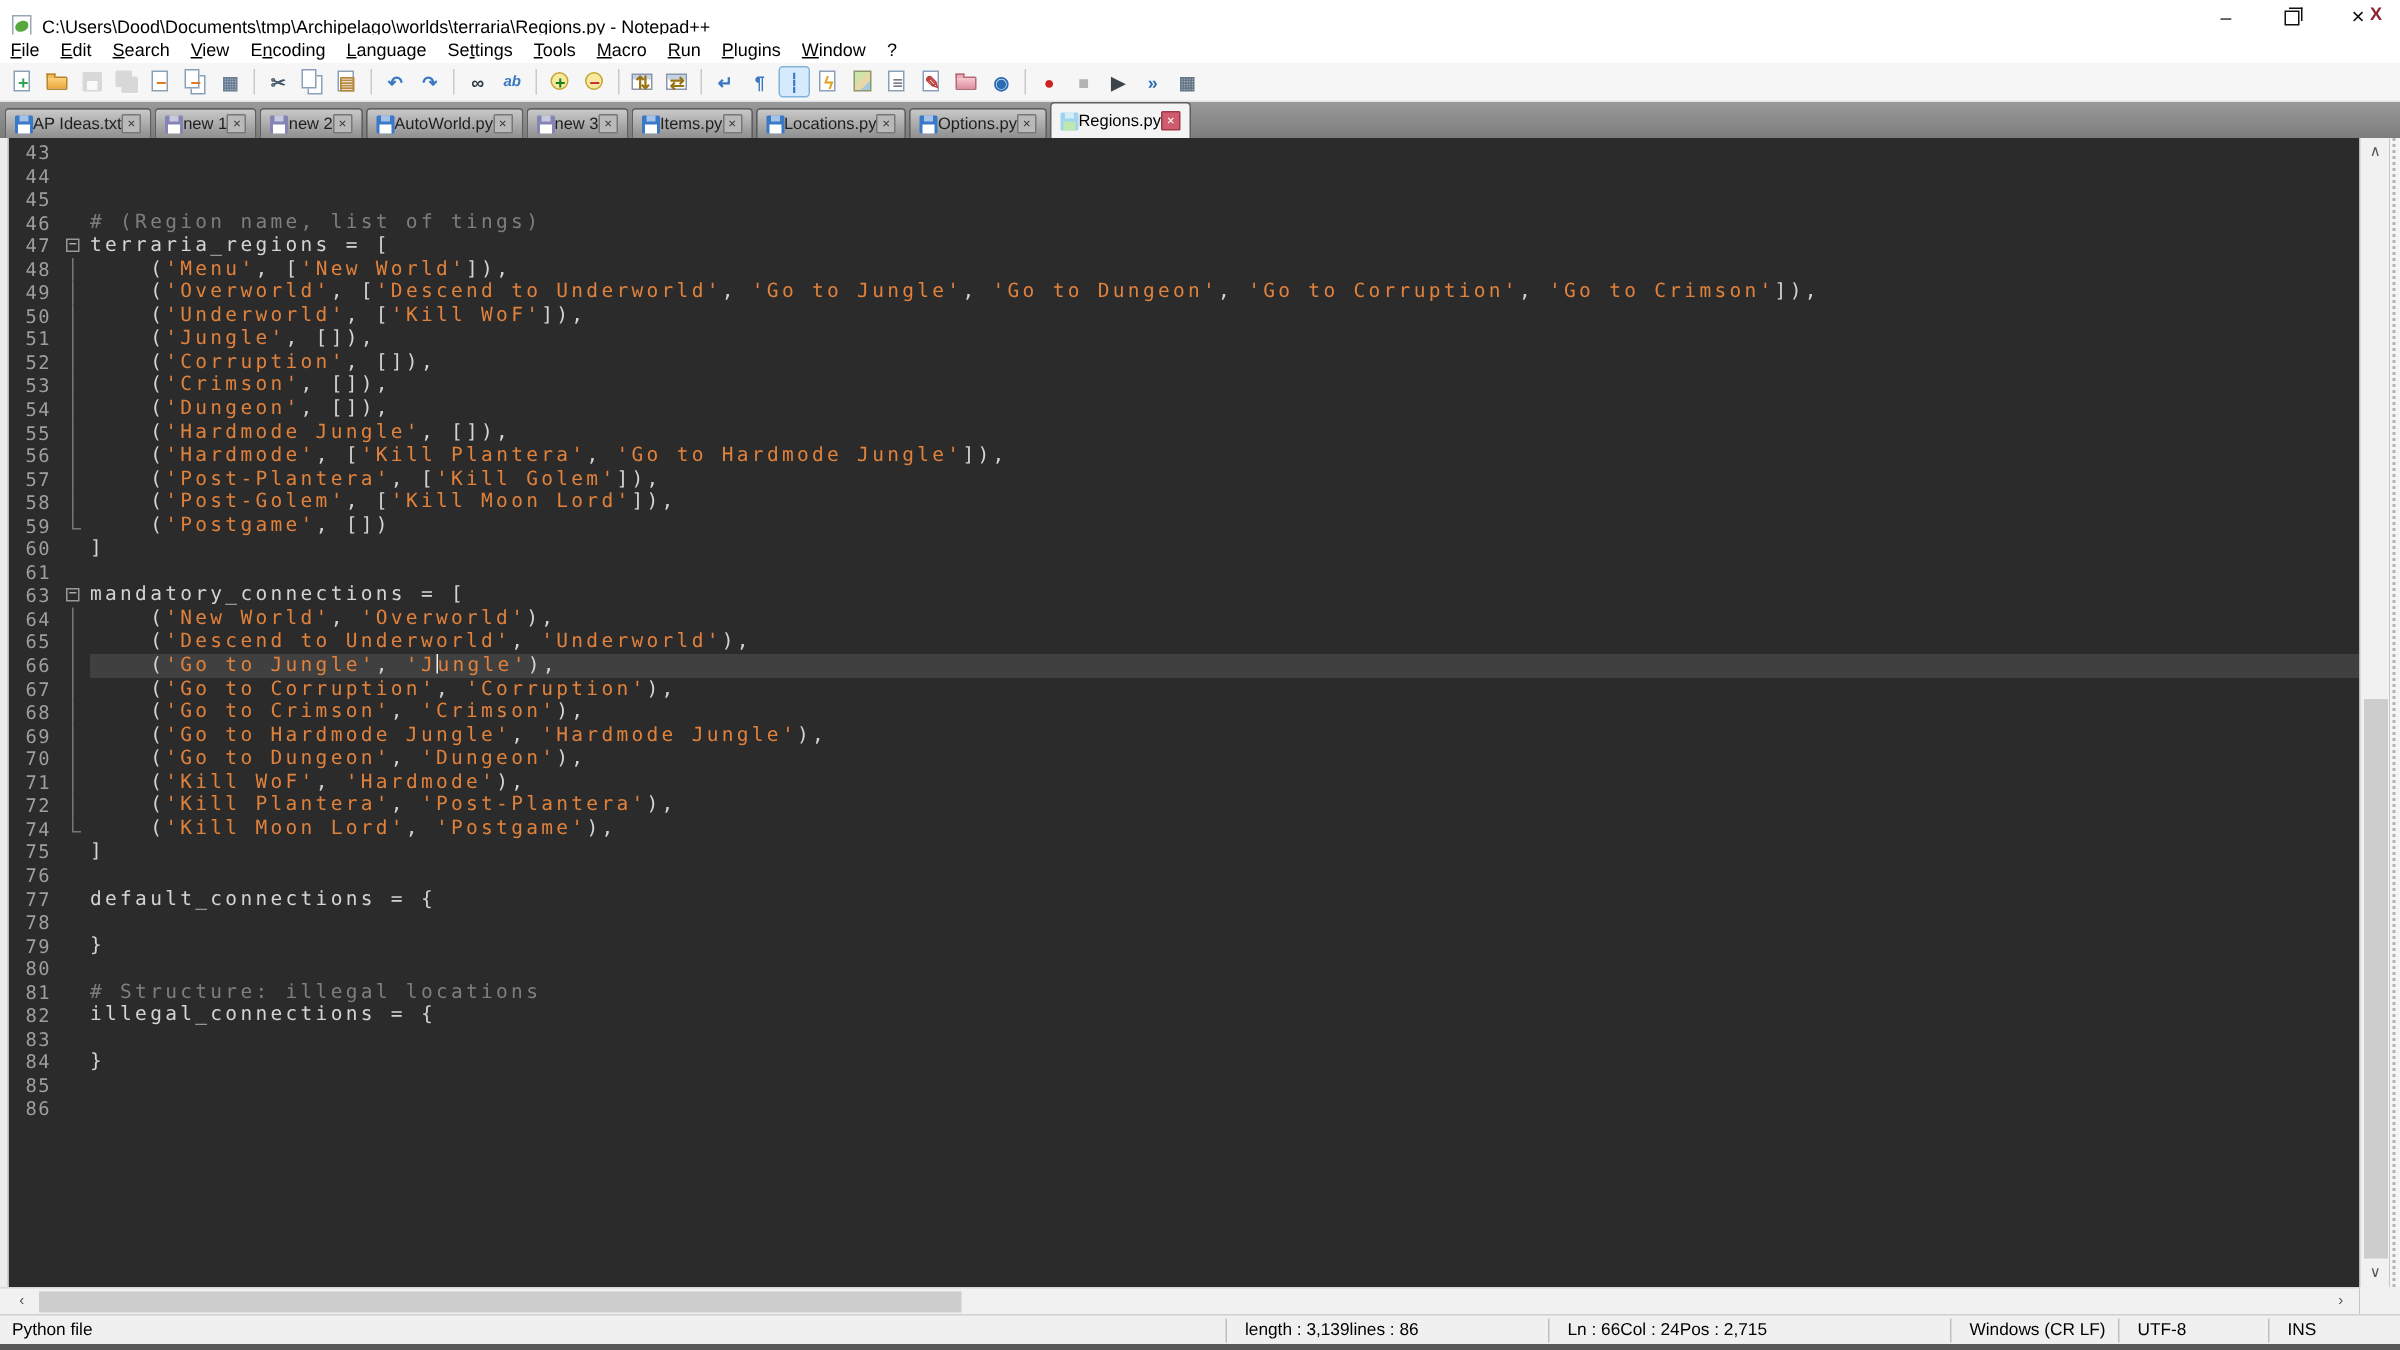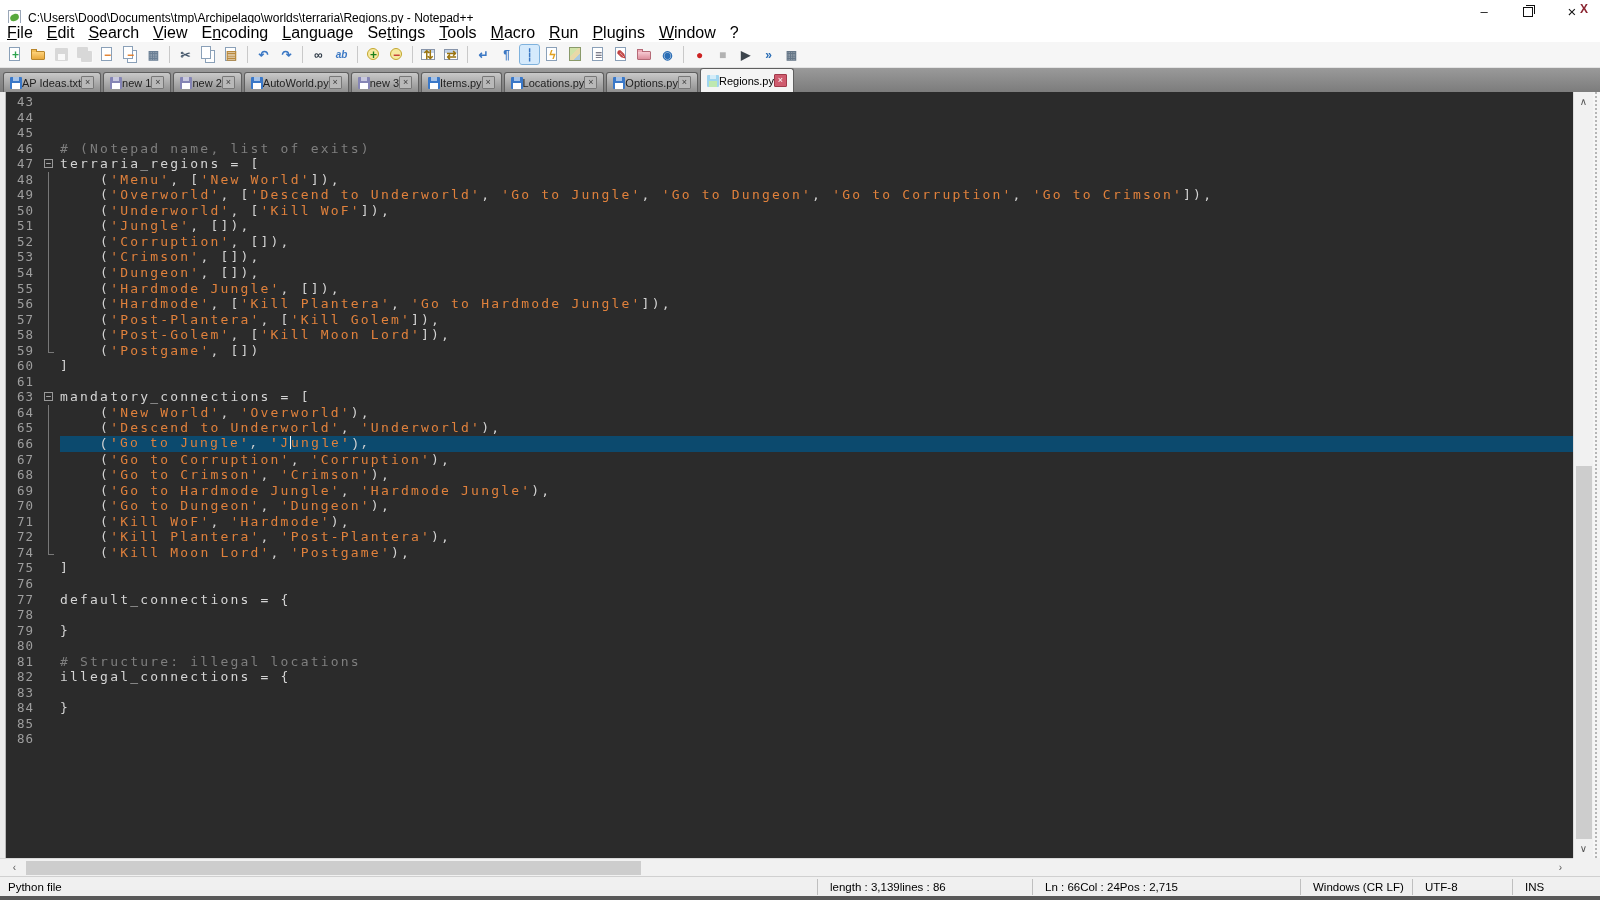--- a/index.html
+++ b/index.html
@@ -13,21 +13,21 @@
   #app-icon::after{content:"";position:absolute;left:3px;top:4px;width:9px;height:7px;background:#57a83c;border-radius:60% 40% 55% 45%;transform:rotate(-12deg);}
   #title-text{font-size:12px;color:#000;white-space:nowrap;}
   .wbtn{position:absolute;top:0;width:32px;height:23px;display:flex;align-items:center;justify-content:center;color:#111;font-size:13px;}
   #btn-min{left:1468px;}
   #btn-restore{left:1512px;}
   #btn-restore .r1{width:8px;height:8px;border:1px solid #111;position:relative;background:#fff;}
   #btn-restore .r2{position:absolute;left:2px;top:-3px;width:8px;height:8px;border:1px solid #111;border-bottom:none;border-left:none;}
   #btn-close{left:1556px;font-size:15px;}
 
   
-  #menubar{left:0;top:23px;width:1600px;height:19px;background:#ffffff;display:flex;align-items:center;font-size:16px;color:#000;}
+  #menubar{left:0;top:23px;width:1600px;height:19px;background:#ffffff;display:flex;align-items:center;font-size:12px;color:#000;}
   .menu-item{padding:2px 7px;cursor:default;}
   .menu-item u{text-decoration:underline;}
   #menubar-close{position:absolute;right:8px;top:2px;width:16px;height:15px;color:#8a2430;font-weight:bold;font-size:12px;text-align:center;line-height:15px;}
 
   
   #toolbar{left:0;top:42px;width:1600px;height:26px;background:#f6f6f6;border-bottom:1px solid #e3e3e3;display:flex;align-items:center;padding-left:4px;box-sizing:border-box;}
   .tb-sep{width:1px;height:17px;background:#c9c9c9;margin:0 4px;flex:none;}
   .tbi{width:19px;height:19px;margin:0 2px;display:flex;align-items:center;justify-content:center;position:relative;font-weight:bold;font-size:12px;flex:none;}
   .tbi span{position:relative;z-index:2;line-height:1;}
   .tbi.dis{opacity:.42;filter:grayscale(1);}
@@ -64,21 +64,21 @@
   #left-strip{left:0;top:92px;width:6px;height:784px;background:#ececec;border-right:1px solid #b8b8b8;box-sizing:border-box;}
   #editor{left:6px;top:92px;width:1567px;height:766px;background:#2b2b2b;overflow:hidden;padding-top:2px;box-sizing:border-box;}
   .line{display:flex;height:15.56px;line-height:15.56px;font-family:"DejaVu Sans Mono",monospace;font-size:13px;}
   .ln{width:28px;flex:none;text-align:right;padding-right:5px;color:#9e9e9e;letter-spacing:1px;font-size:12.5px;}
   .fold{width:21px;flex:none;position:relative;}
   .fold .box{position:absolute;left:5px;top:3px;width:9px;height:9px;border:1px solid #999;background:#2b2b2b;color:#ccc;font-size:9px;line-height:7px;text-align:center;box-sizing:border-box;}
   .fold.gmid::before{content:"";position:absolute;left:9px;top:0;bottom:0;width:1px;background:#787878;}
   .fold.gend::before{content:"";position:absolute;left:9px;top:0;height:9px;width:1px;background:#787878;}
   .fold.gend::after{content:"";position:absolute;left:9px;top:9px;width:6px;height:1px;background:#787878;}
   .codewrap{flex:1;min-width:0;}
-  .line.cur .codewrap{background:#0c4a6e;font-family:Liberation Mono, monospace;}
+  .line.cur .codewrap{background:#404040;}
   .code{white-space:pre;letter-spacing:2.2px;color:#d4d4d4;}
   .code .str{color:#e0813c;}
   .code .com{color:#7e7e7e;}
   .caret{display:inline-block;width:1px;height:13px;background:#f2f2f2;vertical-align:-2px;}
 
   
   #hscroll{left:0;top:858px;width:1573px;height:18px;background:#f1f1f1;border-top:1px solid #d8d8d8;box-sizing:border-box;}
   #hscroll .arr{position:absolute;top:2px;width:17px;height:14px;color:#555;font-size:10px;text-align:center;line-height:14px;}
   #hs-left{left:6px;}
   #hs-right{left:1552px;}
@@ -289,21 +289,21 @@
       <span class="codewrap"><span class="code"></span></span>
     </div>
     <div class="line">
       <span class="ln">45</span>
       <span class="fold"></span>
       <span class="codewrap"><span class="code"></span></span>
     </div>
     <div class="line">
       <span class="ln">46</span>
       <span class="fold"></span>
-      <span class="codewrap"><span class="code"><span class="com"># (Notepad name, list of exits)</span></span></span>
+      <span class="codewrap"><span class="code"><span class="com"># (Region name, list of tings)</span></span></span>
     </div>
     <div class="line">
       <span class="ln">47</span>
       <span class="fold">
         <span class="box">−</span>
       </span>
       <span class="codewrap"><span class="code"><span>terraria_regions = [</span></span></span>
     </div>
     <div class="line">
       <span class="ln">48</span>

